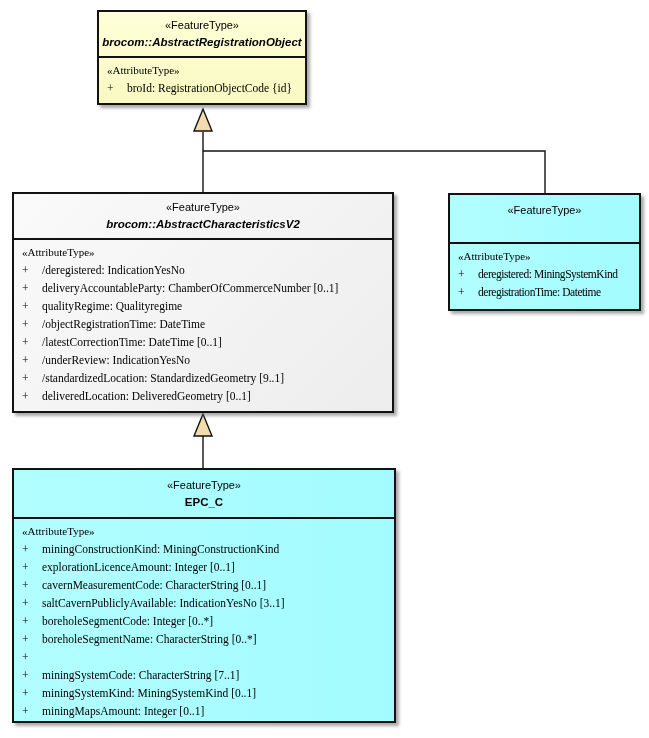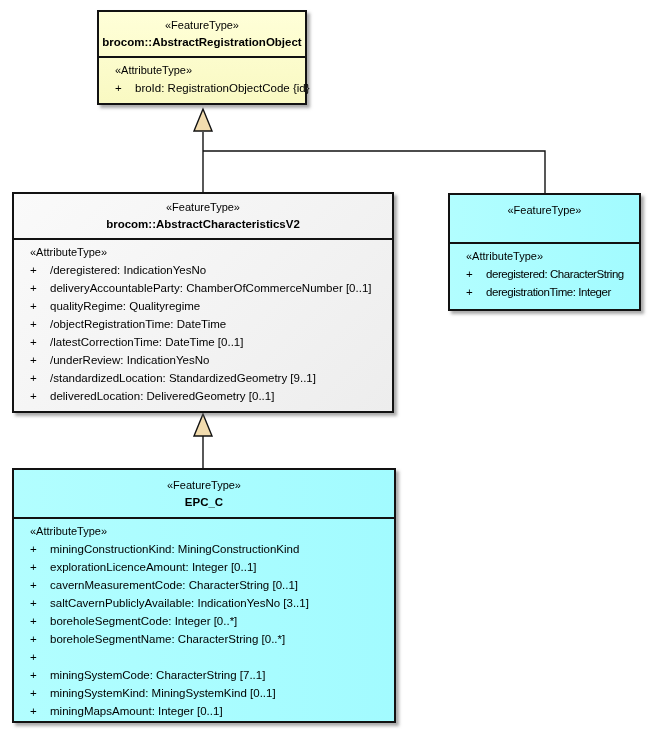--- a/index.html
+++ b/index.html
@@ -26,23 +26,23 @@
   .fill-cyan   { background:linear-gradient(90deg,#b2feff 0%,#a2fbff 100%); }
 
   .compartment-title {
     box-sizing:border-box;
     border-bottom:2px solid #121212;
     text-align:center;
     padding-top:6px;
   }
   .stereotype { font-size:11px; line-height:14px; }
   .class-name { font-size:11.5px; line-height:16px; font-weight:bold; margin-top:2px; white-space:nowrap; }
-  .abstract .class-name { }
+  .abstract .class-name { font-style:italic; }
 
-  .compartment-attrs { box-sizing:border-box; padding:4px 2px 0 16px; }
+  .compartment-attrs { box-sizing:border-box; padding:4px 2px 0 8px;font-family:Liberation Serif, serif; }
   .attr-header { font-size:11px; line-height:17px; }
   .attr-row { display:flex; font-size:11.5px; line-height:18px; white-space:nowrap; }
   .attr-row .vis { flex:none; width:20px; }
   .attr-row .attr-text { flex:none; }
   .narrow .attr-row { letter-spacing:-0.45px; }
 </style>
 </head>
 <body>
 
 <div id="diagram">
@@ -115,25 +115,25 @@
   </div>
 
   <div class="uml-class fill-cyan narrow" style="left:444px; top:193px; width:193px; height:118px;">
     <div class="compartment-title" style="height:49px; padding-top:8px;">
       <div class="stereotype">«FeatureType»</div>
     </div>
     <div class="compartment-attrs">
       <div class="attr-header">«AttributeType»</div>
       <div class="attr-row">
         <span class="vis">+</span>
-        <span class="attr-text">deregistered: CharacterString</span>
+        <span class="attr-text">deregistered: MiningSystemKind</span>
       </div>
       <div class="attr-row">
         <span class="vis">+</span>
-        <span class="attr-text">deregistrationTime: Integer</span>
+        <span class="attr-text">deregistrationTime: Datetime</span>
       </div>
     </div>
   </div>
 
   <div class="uml-class fill-cyan" style="left:8px; top:468px; width:384px; height:255px;">
     <div class="compartment-title" style="height:49px; padding-top:8px;">
       <div class="stereotype">«FeatureType»</div>
       <div class="class-name">EPC_C</div>
     </div>
     <div class="compartment-attrs">

